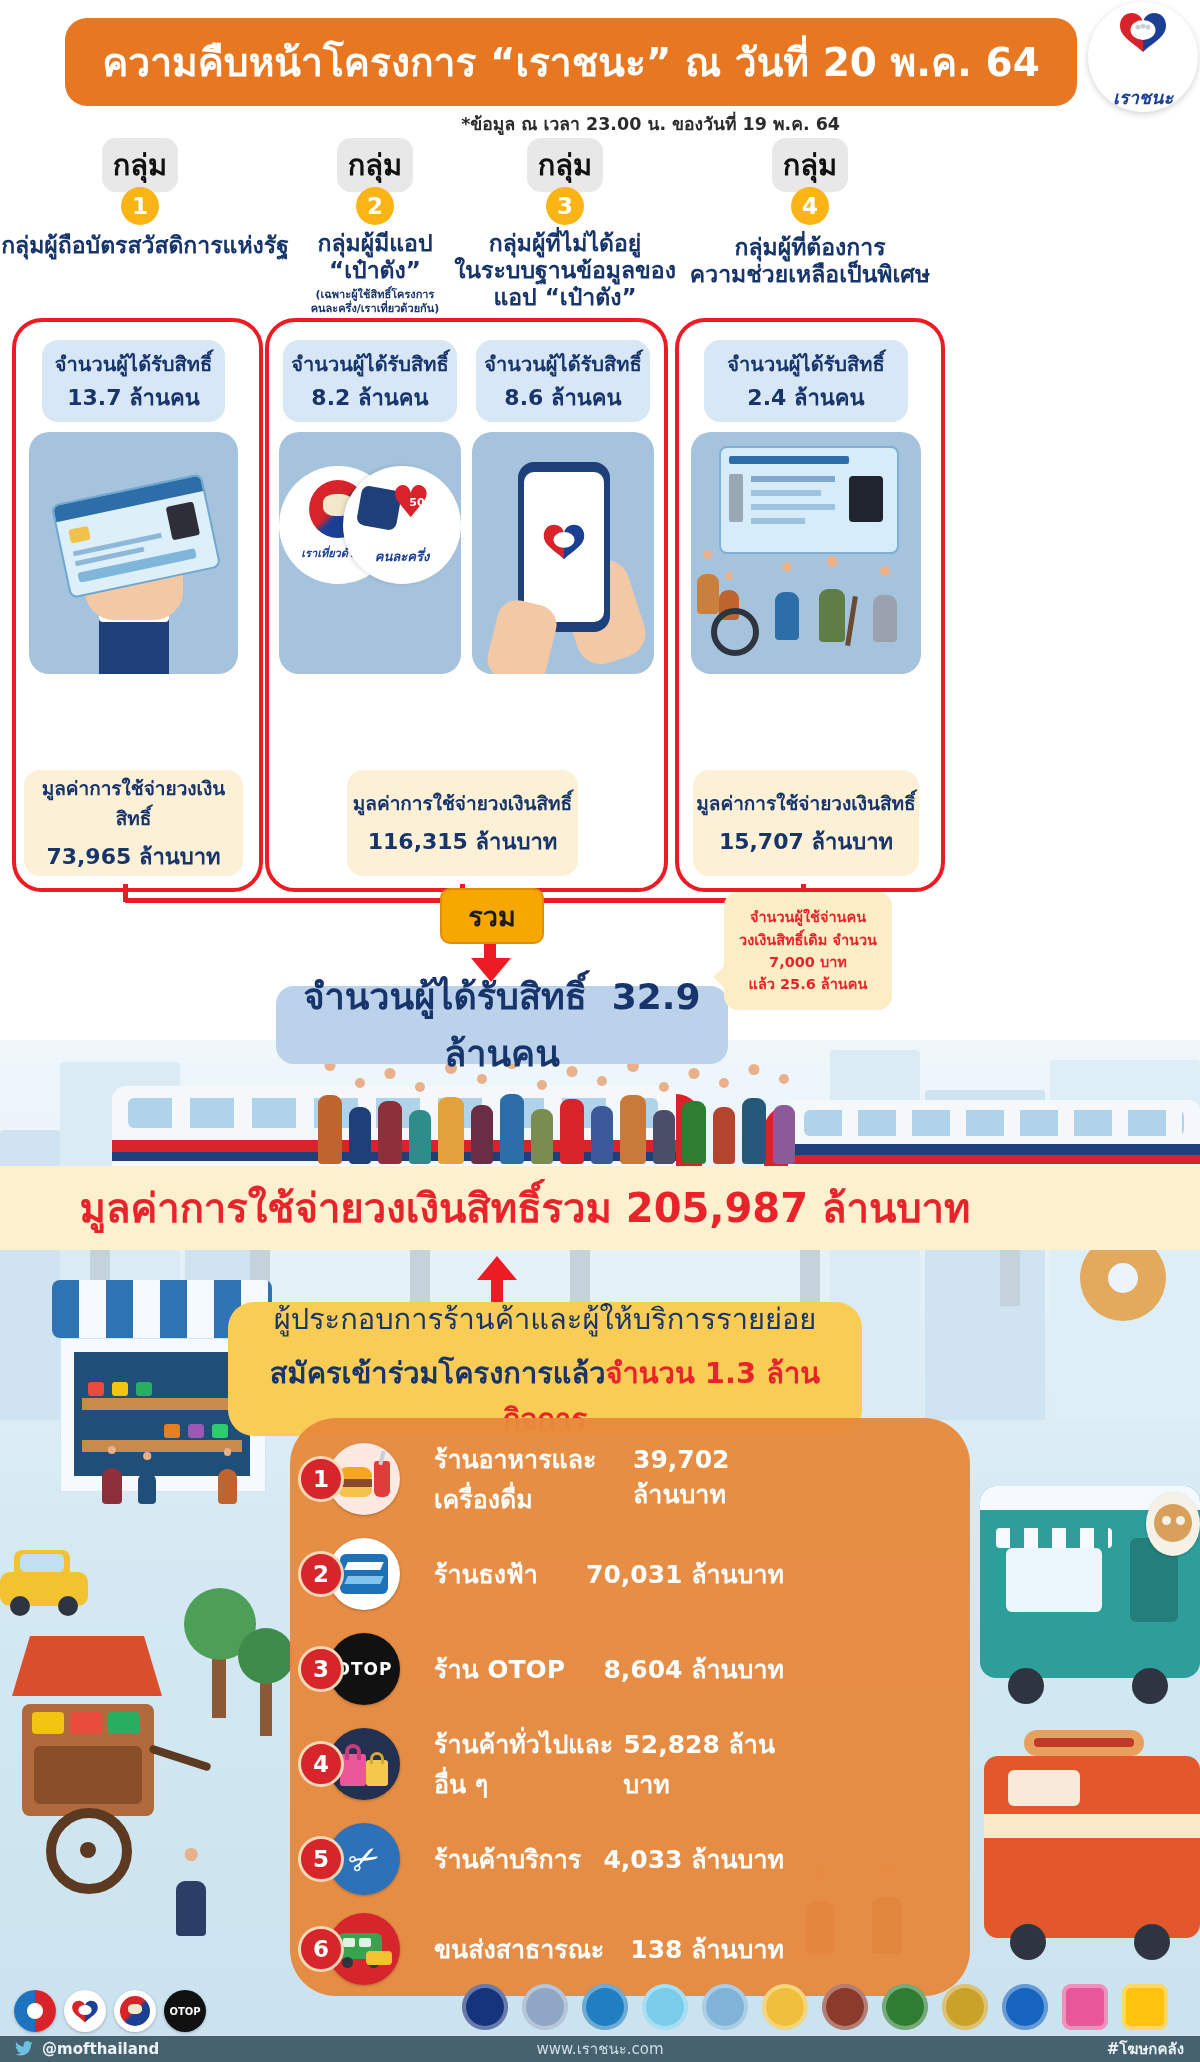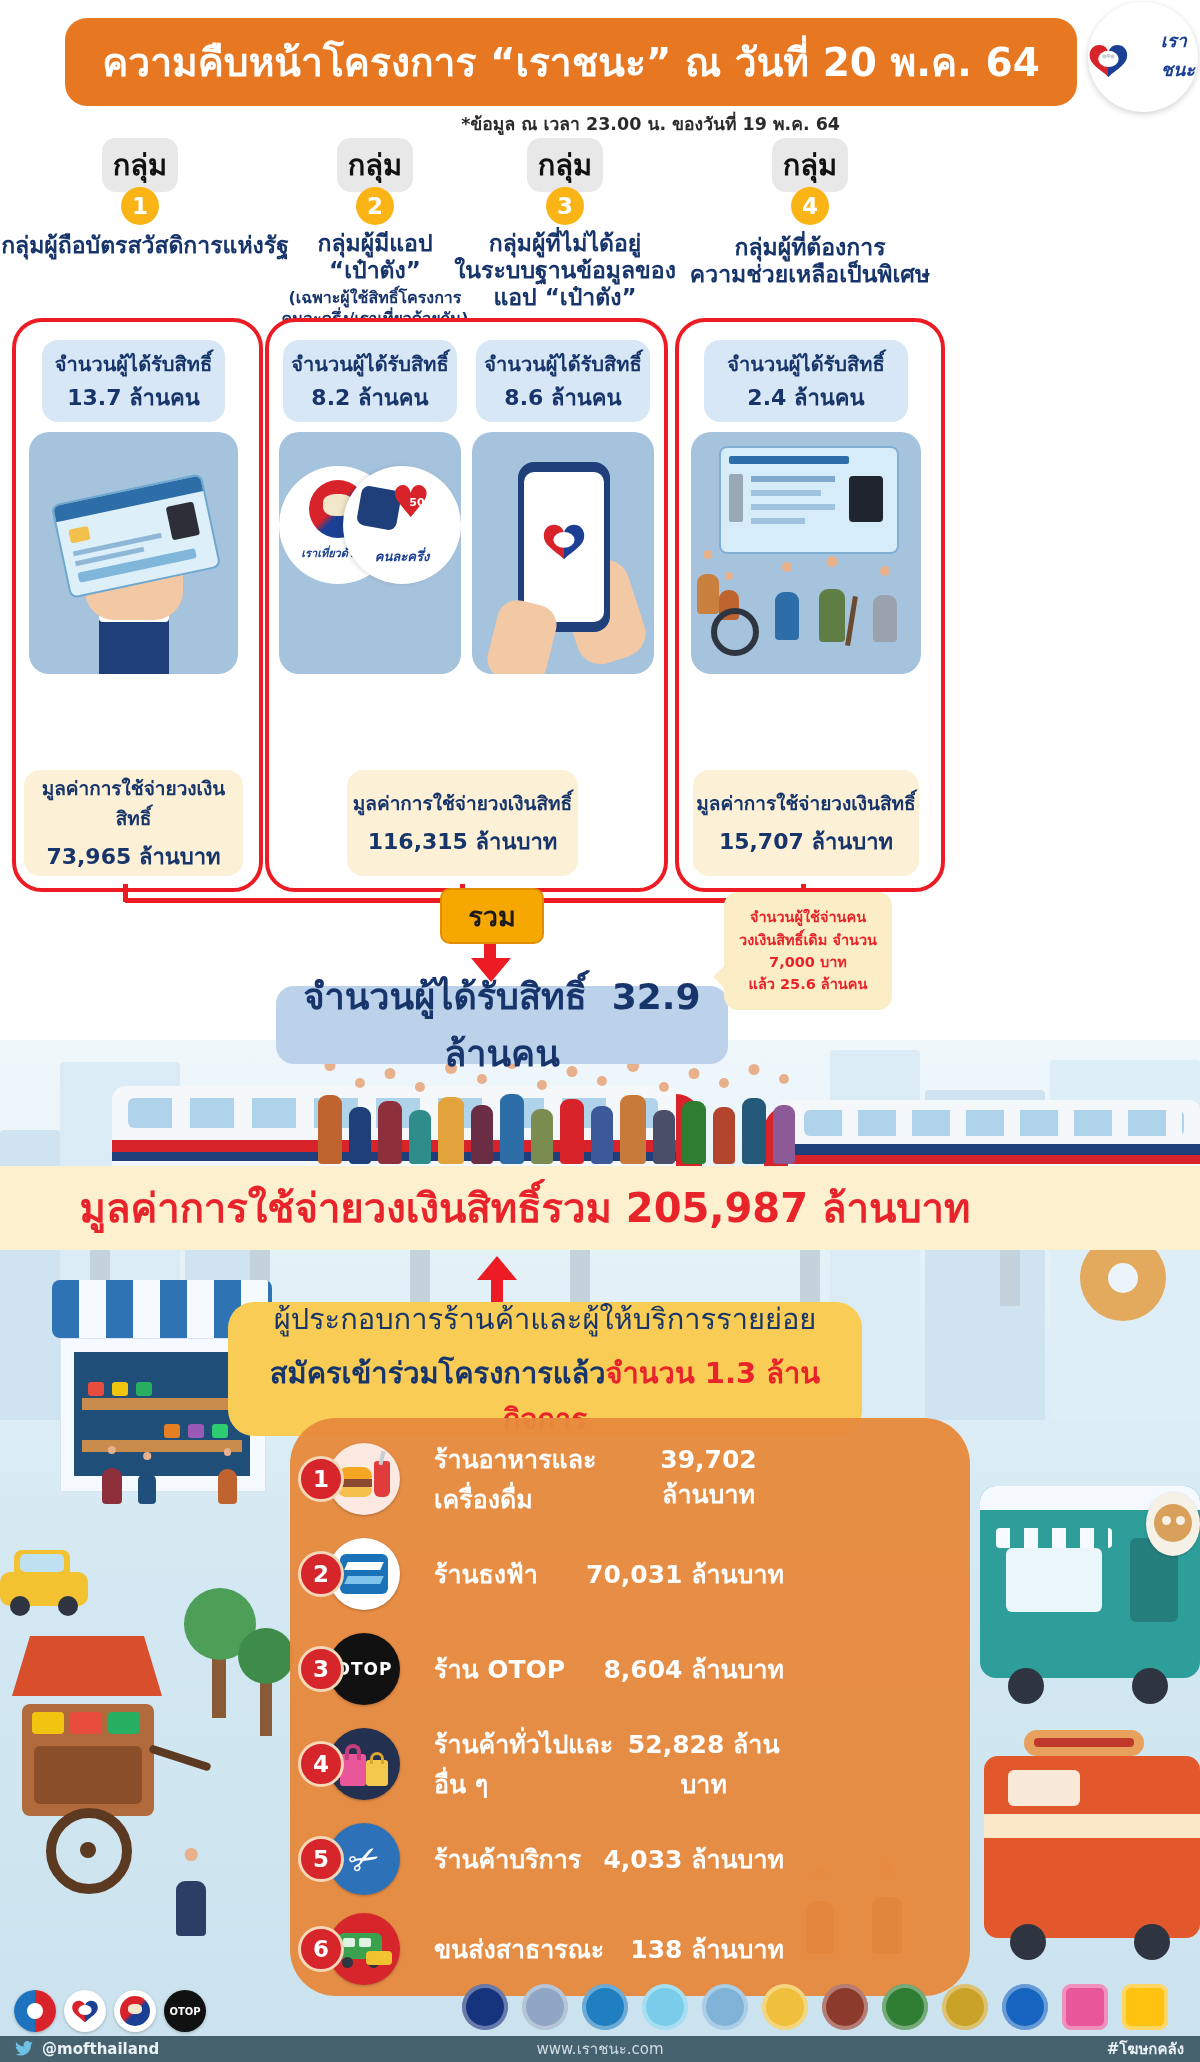--- a/index.html
+++ b/index.html
@@ -8,30 +8,30 @@
   .abs{position:absolute;}
   .cc{display:flex;align-items:center;justify-content:center;text-align:center;}
   .col{display:flex;flex-direction:column;align-items:center;justify-content:center;text-align:center;}
   .navy{color:#17356B;}
   .red{color:#E8232A;}
 
   
   .header-bar{left:65px;top:18px;width:1012px;height:88px;background:#E87722;border-radius:22px;}
   .header-title{color:#fff;font-weight:bold;font-size:39px;width:100%;}
   .logo-badge{left:1088px;top:2px;width:110px;height:110px;border-radius:50%;background:#fff;
-    box-shadow:0 2px 6px rgba(0,0,0,.18);display:flex;flex-direction:row;align-items:center;gap:32px;}
+    box-shadow:0 2px 6px rgba(0,0,0,.18);display:flex;flex-direction:column;align-items:center;gap:32px;}
   .logo-badge svg{margin-top:8px;}
   .logo-label{font-style:italic;font-weight:bold;font-size:18px;color:#1B3F94;margin-top:-4px;}
   .data-note{left:400px;top:110px;width:440px;text-align:right;font-size:17.5px;font-weight:bold;color:#2b2b2b;}
 
   
   .chip{width:76px;height:54px;background:#E8E8E8;border-radius:14px;font-weight:bold;font-size:29px;color:#111;}
   .numcircle{width:38px;height:38px;border-radius:50%;background:#FBB415;color:#fff;font-weight:bold;font-size:23px;}
   .gtitle{font-weight:bold;font-size:23px;line-height:1.18;text-align:center;color:#17356B;}
-  .gsub{font-weight:bold;font-size:16px;line-height:1.3;text-align:center;color:#17356B;}
+  .gsub{font-weight:bold;font-size:11px;line-height:1.3;text-align:center;color:#17356B;}
 
   
   .card{position:absolute;top:318px;height:566px;border:4px solid #ED1C24;border-radius:30px;background:#fff;}
   .bubble{position:absolute;background:#D8E7F5;border-radius:16px;color:#17356B;font-weight:bold;}
   .bubble .l1{font-size:20px;}
   .bubble .l2{font-size:22px;}
   .panel{position:absolute;background:#A6C3DE;border-radius:20px;overflow:hidden;}
   .spend{position:absolute;background:#FCF1D7;border-radius:16px;color:#17356B;font-weight:bold;}
   .spend .l1{font-size:19px;}
   .spend .l2{font-size:22px;margin-top:6px;}
@@ -61,21 +61,21 @@
   .merchant-note .l2{font-weight:bold;font-size:29px;margin-top:8px;}
 
   .merchant-panel{left:290px;top:1418px;width:680px;height:578px;background:rgba(231,137,61,.96);
     border-radius:46px;z-index:3;}
   .mrow{position:absolute;left:298px;width:664px;height:82px;display:flex;align-items:center;z-index:4;}
   .mno{width:40px;height:40px;border-radius:50%;background:#D6252B;border:3px solid #F6D7B8;color:#fff;
     font-weight:bold;font-size:23px;flex:none;z-index:2;display:flex;align-items:center;justify-content:center;}
   .micon{width:72px;height:72px;border-radius:50%;margin-left:-16px;flex:none;position:relative;overflow:hidden;
     box-shadow:0 1px 3px rgba(0,0,0,.25);}
   .mname{margin-left:34px;color:#fff;font-weight:bold;font-size:25px;}
-  .mval{margin-left:auto;margin-right:178px;color:#fff;font-weight:bold;font-size:25px;text-align:center;}
+  .mval{margin-left:auto;margin-right:178px;color:#fff;font-weight:bold;font-size:25px;text-align:left;}
 
   
   .fig{position:absolute;}
   .fig::before{content:"";position:absolute;top:0;left:50%;transform:translateX(-50%);
     width:42%;height:0;padding-bottom:42%;border-radius:50%;background:var(--s,#E8B08B);}
   .fig::after{content:"";position:absolute;top:38%;left:0;width:100%;height:62%;
     border-radius:9px 9px 4px 4px;background:var(--c,#888);}
   .figf{position:relative;display:inline-block;flex:none;}
   .figf::before{content:"";position:absolute;top:0;left:50%;transform:translateX(-50%);
     width:46%;height:0;padding-bottom:46%;border-radius:50%;background:var(--s,#E8B08B);}

